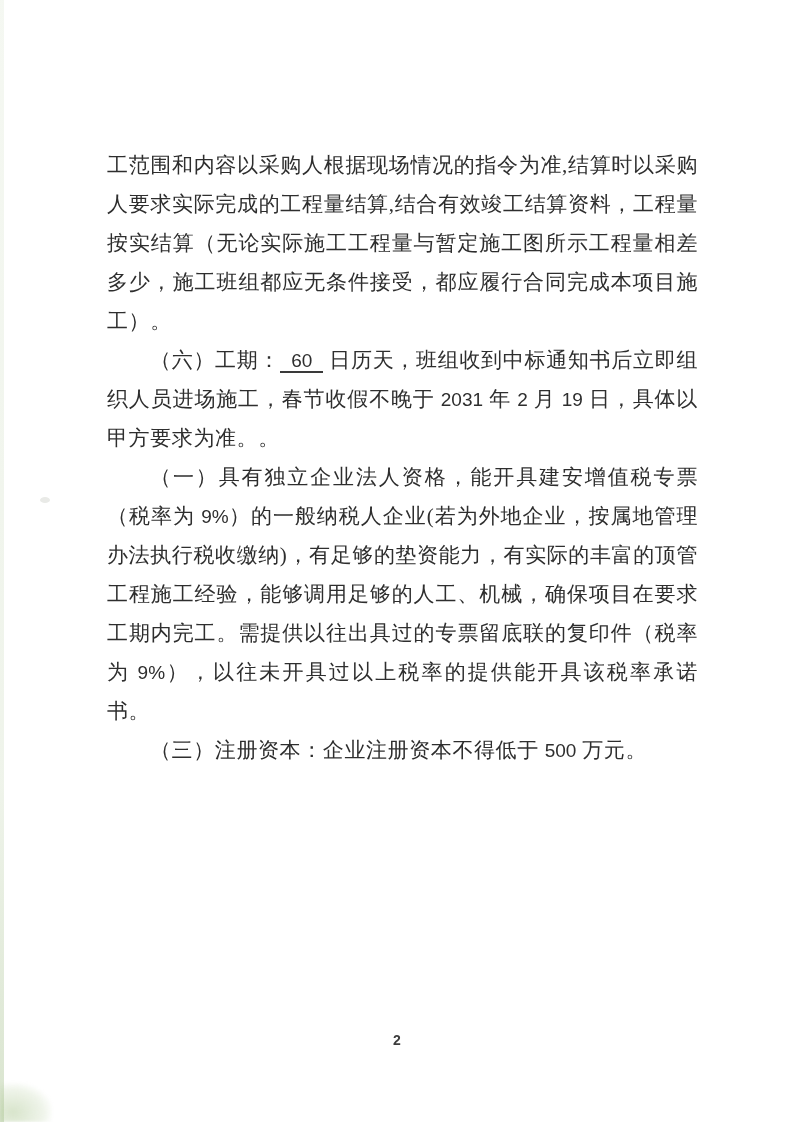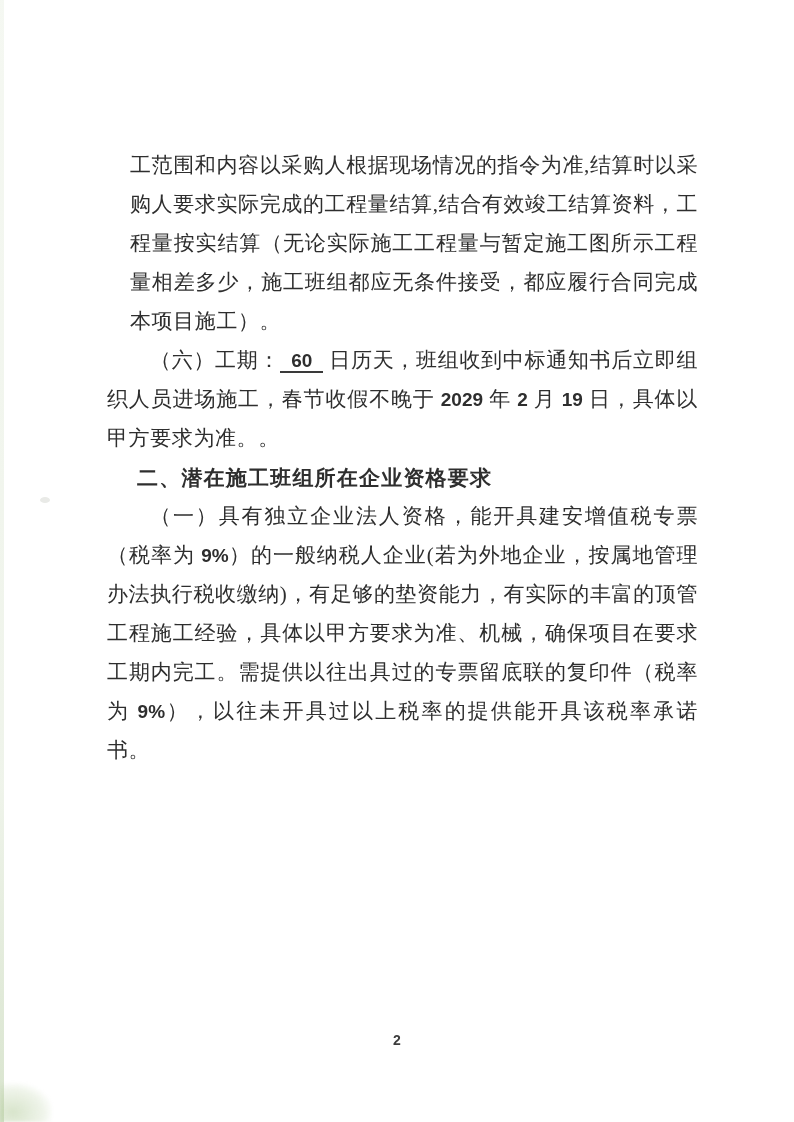--- a/index.html
+++ b/index.html
@@ -38,32 +38,32 @@
     color: #2e2e2e;
   }
   .para {
     margin: 0;
     font-size: 21px;
     line-height: 39px;
     letter-spacing: 0.6px;
     text-align: justify;
     word-break: break-all;
   }
-  .flush   { text-indent: 0; margin-left: 23px; }
+  .flush   { text-indent: 0; }
   .indent  { text-indent: 43px; }
   .heading {
     text-indent: 30px;
     font-weight: bold;
     letter-spacing: 1.2px;
     font-family: "Liberation Sans", "DejaVu Sans", sans-serif;
     font-size: 21px;
   }
   .num {
     font-family: "Liberation Sans", "DejaVu Sans", sans-serif;
-    font-weight: 700;
+    font-weight: 400;
     font-size: 19px;
     letter-spacing: 0;
   }
   .u {
     border-bottom: 2px solid #3a3a3a;
     padding: 0 11px;
   }
 
   .page-footer {
     position: absolute; left: 0; top: 1031px; width: 794px;
@@ -81,28 +81,28 @@
 
 <main class="page">
 
   <div class="edge-tint"></div>
   <div class="corner-smudge"></div>
   <div class="speck"></div>
 
   <section class="doc-body">
     <p class="para flush"><span class="txt">工范围和内容以采购人根据现场情况的指令为准,结算时以采购人要求实际完成的工程量结算,结合有效竣工结算资料，工程量按实结算（无论实际施工工程量与暂定施工图所示工程量相差多少，施工班组都应无条件接受，都应履行合同完成本项目施工）。</span></p>
 
-    <p class="para indent"><span class="txt">（六）工期：</span><span class="num u">60</span><span class="txt"> 日历天，班组收到中标通知书后立即组织人员进场施工，春节收假不晚于 </span><span class="num">2029</span><span class="txt"> 年 </span><span class="num">2</span><span class="txt"> 月 </span><span class="num">19</span><span class="txt"> 日，具体以甲方要求为准。。</span></p>
+    <p class="para indent"><span class="txt">（六）工期：</span><span class="num u">60</span><span class="txt"> 日历天，班组收到中标通知书后立即组织人员进场施工，春节收假不晚于 </span><span class="num">2031</span><span class="txt"> 年 </span><span class="num">2</span><span class="txt"> 月 </span><span class="num">19</span><span class="txt"> 日，具体以甲方要求为准。。</span></p>
 
 
-    <p class="para heading"><span class="txt">二、潜在施工班组所在企业资格要求</span></p>
 
-    <p class="para indent"><span class="txt">（一）具有独立企业法人资格，能开具建安增值税专票（税率为 </span><span class="num">9%</span><span class="txt">）的一般纳税人企业(若为外地企业，按属地管理办法执行税收缴纳)，有足够的垫资能力，有实际的丰富的顶管工程施工经验，具体以甲方要求为准、机械，确保项目在要求工期内完工。需提供以往出具过的专票留底联的复印件（税率为 </span><span class="num">9%</span><span class="txt">），以往未开具过以上税率的提供能开具该税率承诺书。</span></p>
+    <p class="para indent"><span class="txt">（一）具有独立企业法人资格，能开具建安增值税专票（税率为 </span><span class="num">9%</span><span class="txt">）的一般纳税人企业(若为外地企业，按属地管理办法执行税收缴纳)，有足够的垫资能力，有实际的丰富的顶管工程施工经验，能够调用足够的人工、机械，确保项目在要求工期内完工。需提供以往出具过的专票留底联的复印件（税率为 </span><span class="num">9%</span><span class="txt">），以往未开具过以上税率的提供能开具该税率承诺书。</span></p>
 
 
+    <p class="para indent"><span class="txt">（三）注册资本：企业注册资本不得低于 </span><span class="num">500</span><span class="txt"> 万元。</span></p>
 
   </section>
 
   <footer class="page-footer">
     <span class="page-num">2</span>
   </footer>
 
 </main>
 
 </body></html>

